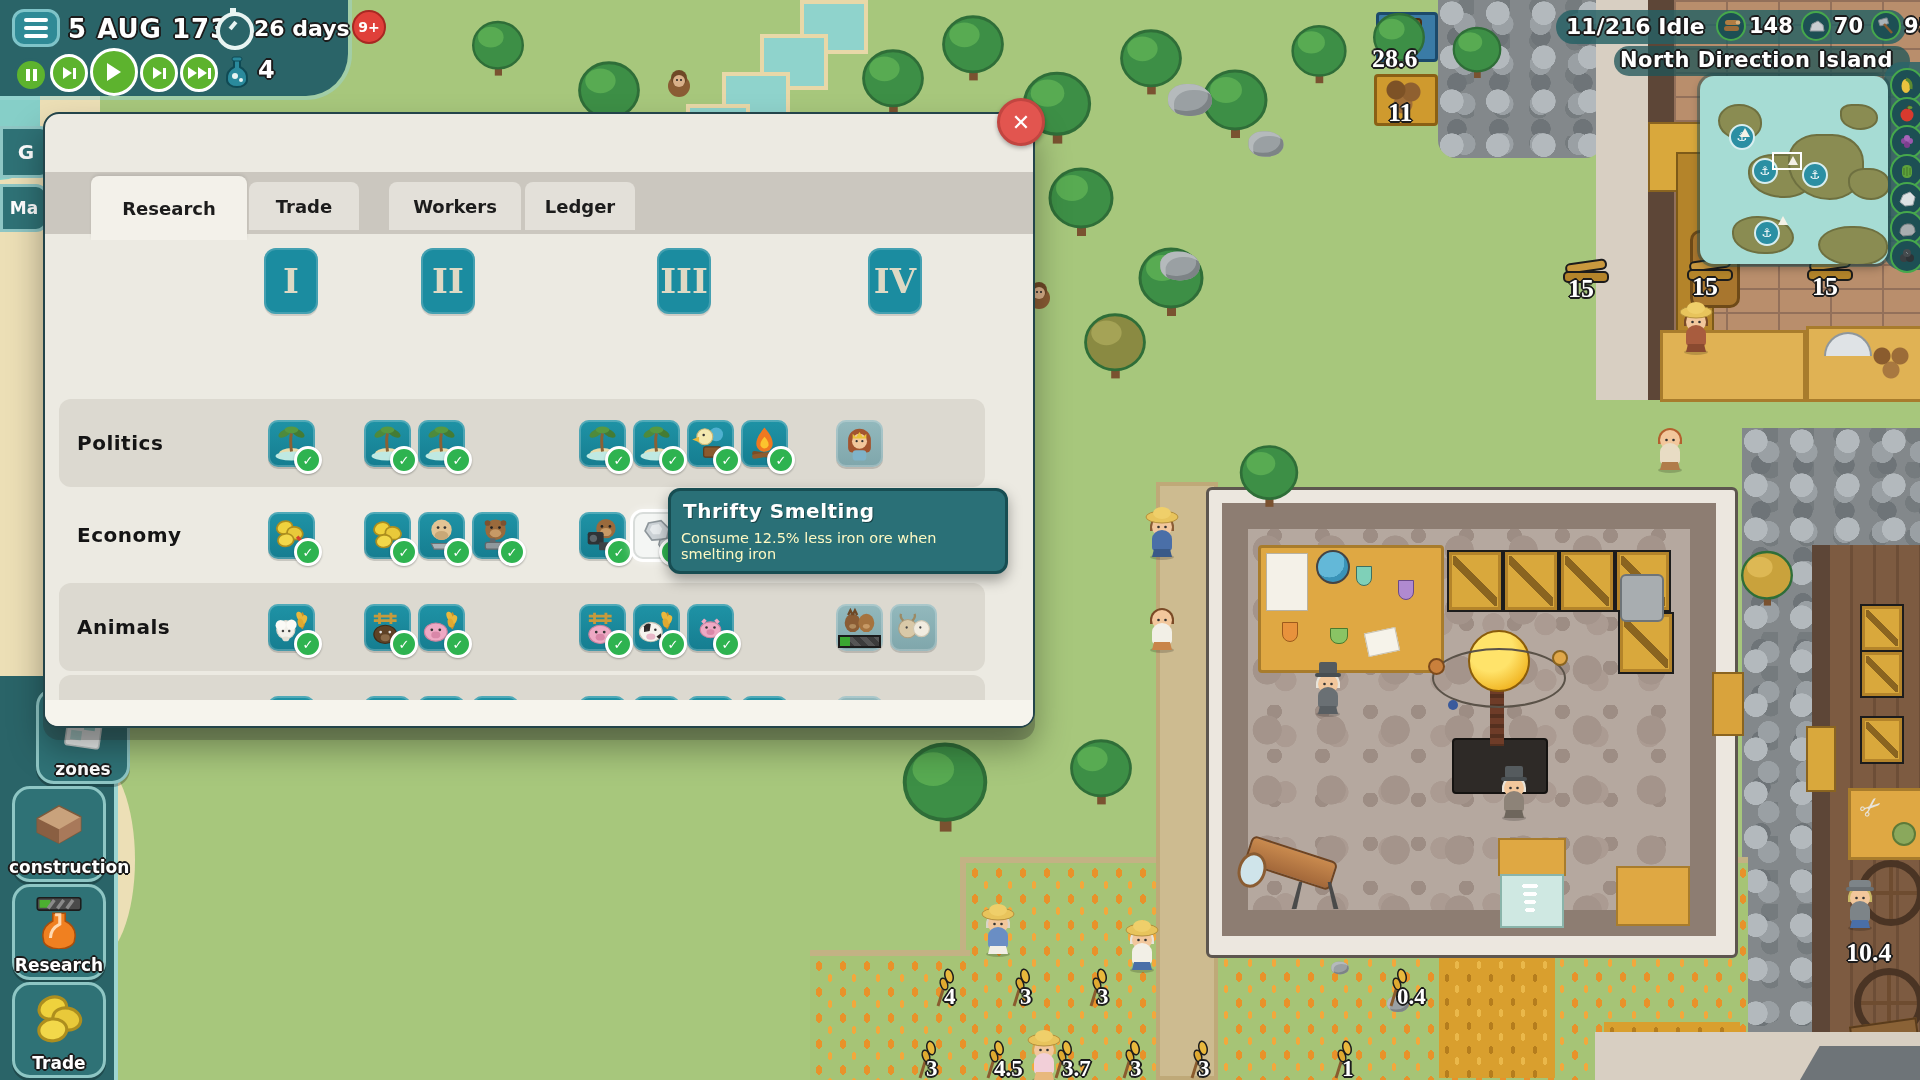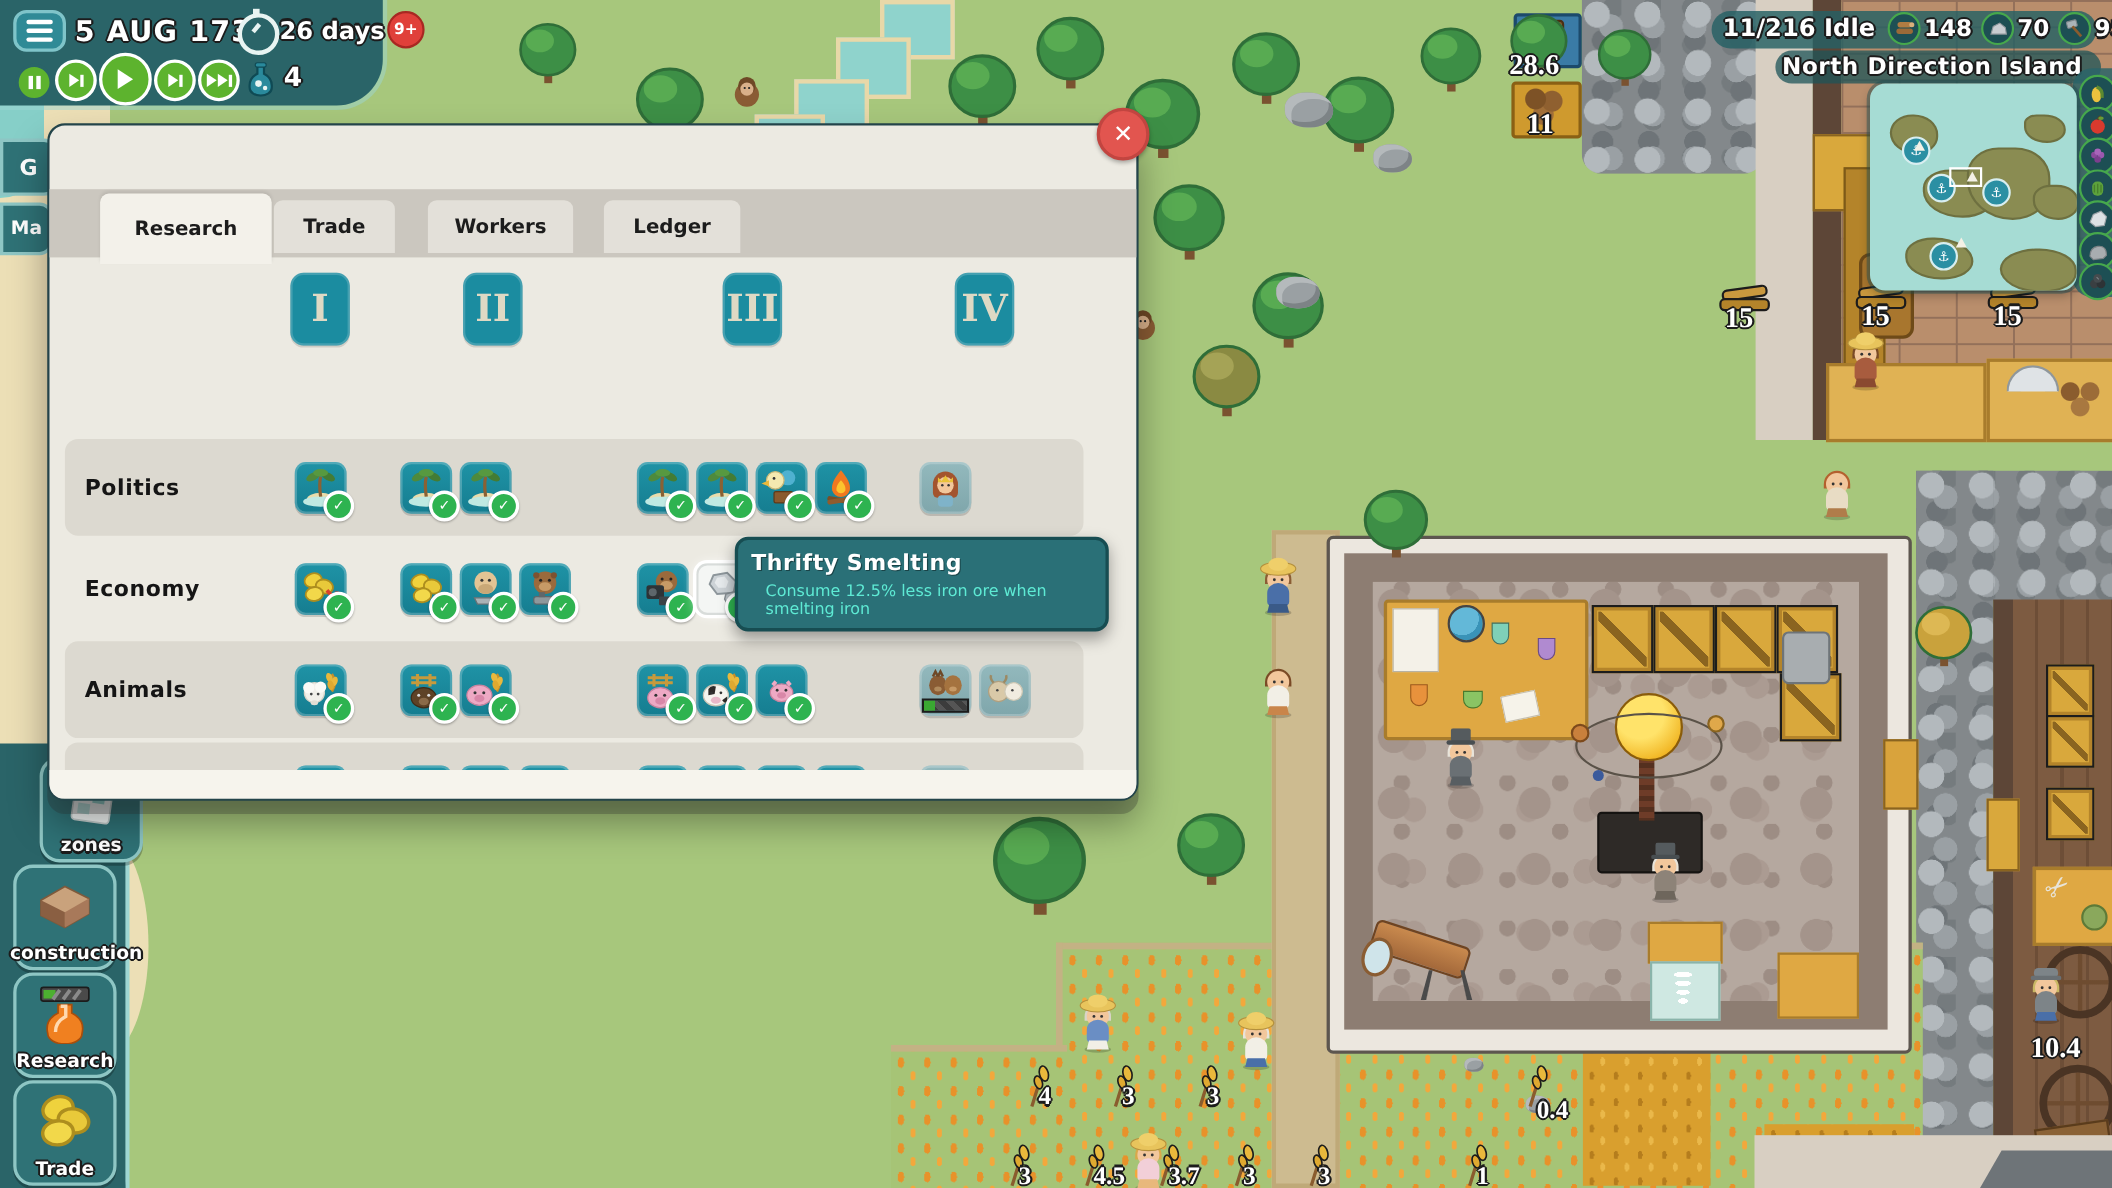--- a/index.html
+++ b/index.html
@@ -64,21 +64,21 @@
   .prog{position:absolute;left:2px;right:2px;bottom:3px;height:9px;border:2px solid #1c1c1c;
        background:repeating-linear-gradient(45deg,#555 0 5px,#3c3c3c 5px 10px);}
   .prog i{position:absolute;left:0;top:0;bottom:0;width:26%;background:#3aa832;}
   
   #tip{left:668px;top:488px;width:314px;background:#2a7077;border:3px solid #174d52;border-radius:12px;
        z-index:30;padding:8px 10px 9px;box-shadow:0 6px 14px rgba(0,0,0,.35);}
   #tip h3{margin:0 0 6px 2px;color:#fff;font-size:20px;letter-spacing:.5px;
        text-shadow:1px 1px 0 #1a4448;}
   #tip .stat{display:inline-flex;align-items:center;gap:7px;background:#1f5a60;border:2px solid #123f44;
        border-radius:16px;padding:4px 12px 4px 8px;color:#d9e9e8;font-size:14.5px;}
-  #tip p{margin:7px 15px 0;color:#5eead4;font-size:14.5px;}
+  #tip p{margin:7px 0 0;color:#fef9c3;font-size:14.5px;}
   .bulb{width:16px;height:16px;border-radius:50%;background:radial-gradient(circle at 35% 30%,#fff7c0,#f2cf2e 60%,#d8a81c);display:inline-block;}
   
   .sbtn{position:absolute;left:12px;width:88px;height:90px;background:#2f7276;border:3px solid #8ec6c4;
         border-radius:18px;box-shadow:0 3px 0 rgba(0,0,0,.25);}
   .sbtn .lbl{position:absolute;left:-6px;right:-6px;bottom:2px;text-align:center;font-size:17px;}
   .sbtn svg{position:absolute;left:50%;top:6px;transform:translateX(-50%);}
   
   .pb{position:absolute;border-radius:50%;background:#5db32e;display:flex;align-items:center;justify-content:center;}
   .tri{width:0;height:0;border-style:solid;}
   
@@ -507,21 +507,21 @@
           <path d="M8 38 C12 26 14 16 20 4" stroke="#8a5c2e" stroke-width="3" fill="none"></path>
           <ellipse cx="19" cy="8" rx="4" ry="7" fill="#e9b83c" stroke="#1c1c1c" stroke-width="1.5" transform="rotate(-14 19 8)"></ellipse>
           <ellipse cx="14" cy="16" rx="3.5" ry="6" fill="#dfa930" stroke="#1c1c1c" stroke-width="1.5" transform="rotate(-18 14 16)"></ellipse>
         </svg>
     <span class="wlabel ot" style="left:14px;top:16px;font-size:23px;">3</span></div>
       <div class="abs" style="left:1383px;top:968px;z-index:3;"><svg width="30" height="40" viewBox="0 0 30 40">
           <path d="M8 38 C12 26 14 16 20 4" stroke="#8a5c2e" stroke-width="3" fill="none"></path>
           <ellipse cx="19" cy="8" rx="4" ry="7" fill="#e9b83c" stroke="#1c1c1c" stroke-width="1.5" transform="rotate(-14 19 8)"></ellipse>
           <ellipse cx="14" cy="16" rx="3.5" ry="6" fill="#dfa930" stroke="#1c1c1c" stroke-width="1.5" transform="rotate(-18 14 16)"></ellipse>
         </svg>
-    <span class="wlabel ot" style="left:14px;top:16px;font-size:23px;margin-top:12px;">0.4</span></div>
+    <span class="wlabel ot" style="left:14px;top:16px;font-size:23px;">0.4</span></div>
       <div class="abs" style="left:912px;top:1040px;z-index:3;"><svg width="30" height="40" viewBox="0 0 30 40">
           <path d="M8 38 C12 26 14 16 20 4" stroke="#8a5c2e" stroke-width="3" fill="none"></path>
           <ellipse cx="19" cy="8" rx="4" ry="7" fill="#e9b83c" stroke="#1c1c1c" stroke-width="1.5" transform="rotate(-14 19 8)"></ellipse>
           <ellipse cx="14" cy="16" rx="3.5" ry="6" fill="#dfa930" stroke="#1c1c1c" stroke-width="1.5" transform="rotate(-18 14 16)"></ellipse>
         </svg>
     <span class="wlabel ot" style="left:14px;top:16px;font-size:23px;">3</span></div>
       <div class="abs" style="left:980px;top:1040px;z-index:3;"><svg width="30" height="40" viewBox="0 0 30 40">
           <path d="M8 38 C12 26 14 16 20 4" stroke="#8a5c2e" stroke-width="3" fill="none"></path>
           <ellipse cx="19" cy="8" rx="4" ry="7" fill="#e9b83c" stroke="#1c1c1c" stroke-width="1.5" transform="rotate(-14 19 8)"></ellipse>
           <ellipse cx="14" cy="16" rx="3.5" ry="6" fill="#dfa930" stroke="#1c1c1c" stroke-width="1.5" transform="rotate(-18 14 16)"></ellipse>
@@ -746,21 +746,21 @@
     </div>
 
   <div id="dlg" class="abs">
     <div id="dlg-close" class="abs">
       <span>✕</span>
     </div>
     <div id="dlg-tabs" class="abs">
         <div class="tab active" style="left: 46px; width: 156px;">Research</div>
         <div class="tab" style="left: 204px; width: 110px;">Trade</div>
         <div class="tab" style="left: 344px; width: 132px;">Workers</div>
-        <div class="tab" style="left: 504px; width: 124px;">Ledger</div>
+        <div class="tab" style="left: 480px; width: 110px;">Ledger</div>
       </div>
     <div id="dlg-body" class="abs" style="left:0;top:120px;right:0;bottom:26px;overflow:hidden;">
         <div class="tierhead" style="left: 219px; top: 14px;">I</div>
         <div class="tierhead" style="left: 376px; top: 14px;">II</div>
         <div class="tierhead" style="left: 612px; top: 14px;">III</div>
         <div class="tierhead" style="left: 823px; top: 14px;">IV</div>
         <div class="band" style="top: 165px; background: rgb(220, 217, 208);"></div>
         <div class="rowlabel" style="top: 197px;">Politics</div>
         <div class="tile" style="left: 223px; top: 186px;">
           <svg width="41" height="41" viewBox="0 0 36 36" xmlns="http://www.w3.org/2000/svg">

